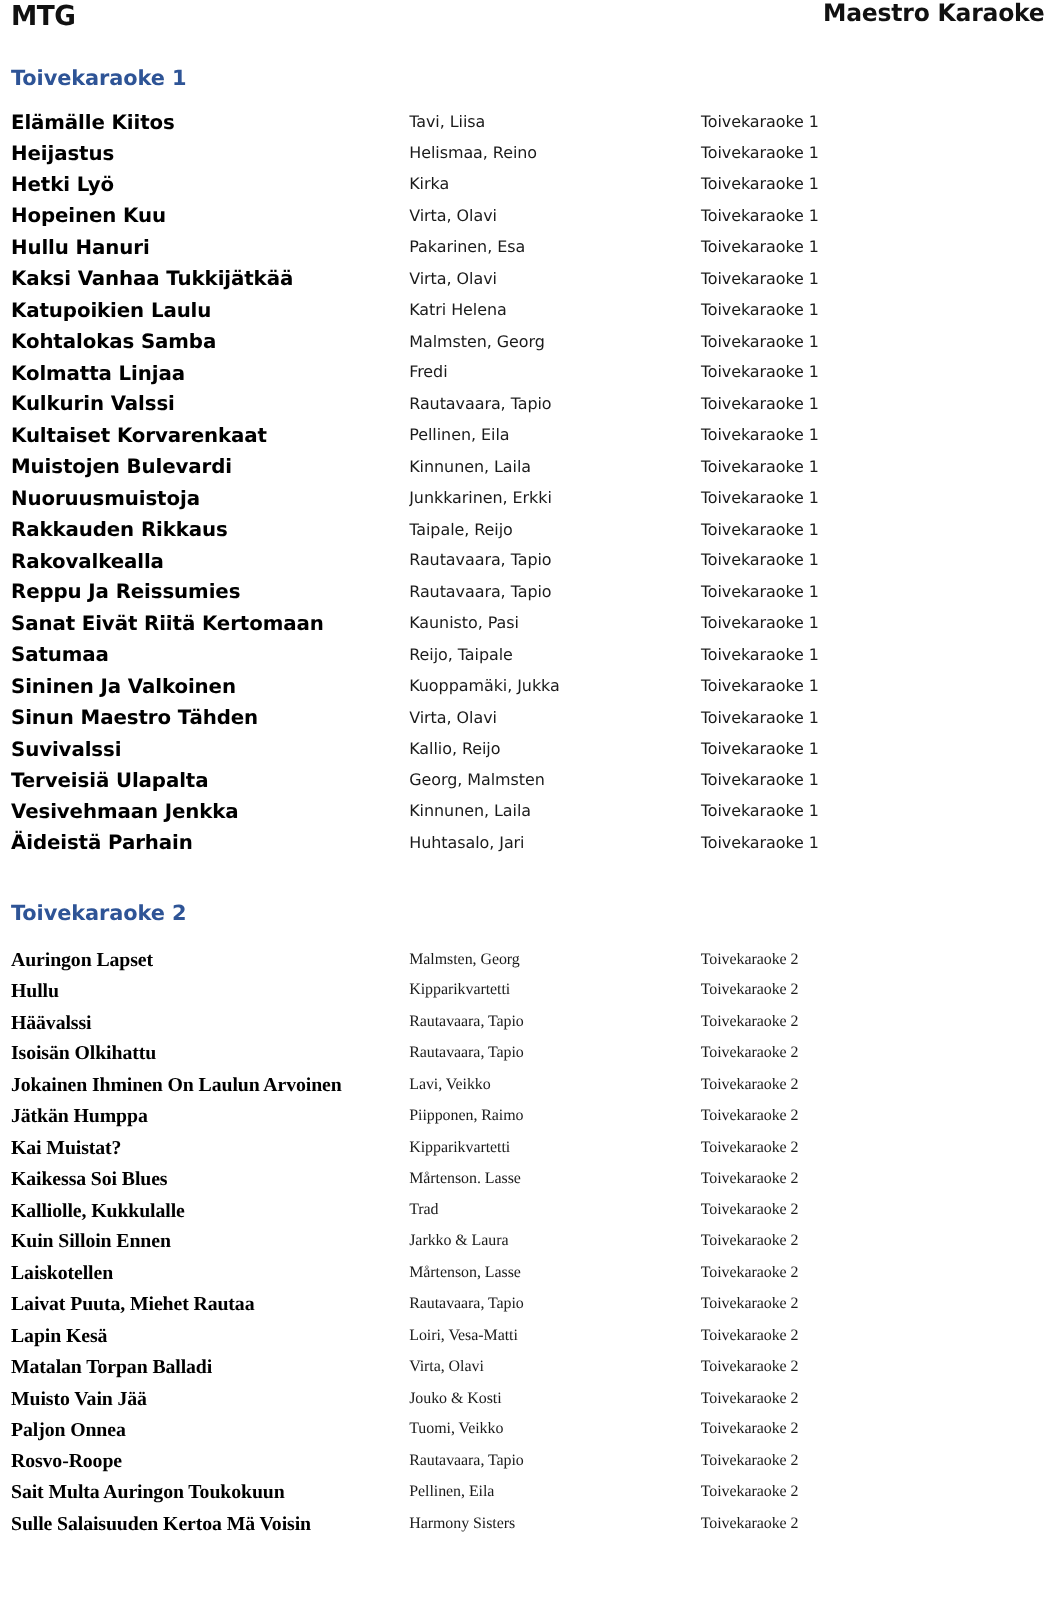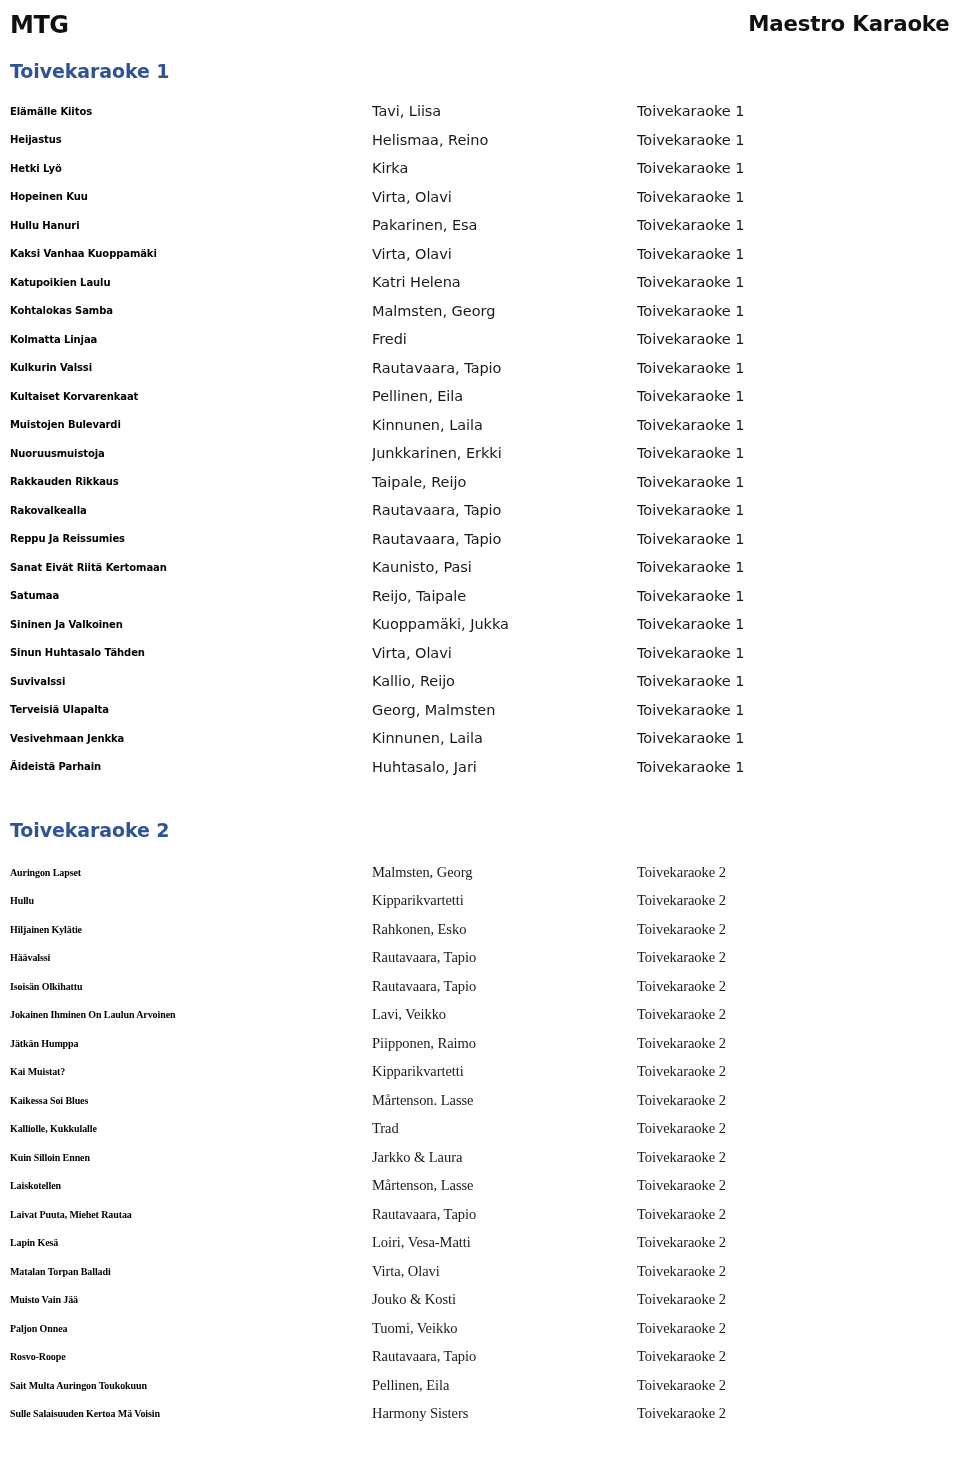--- a/index.html
+++ b/index.html
@@ -23,21 +23,21 @@
     height: 1467px;
     box-sizing: border-box;
     padding: 0 10px;
   }
 
   
   .doc-header {
     position: relative;
     height: 44px;
     display: flex;
-    align-items: center;
+    align-items: flex-start;
     justify-content: space-between;
     padding-top: 2px;
   }
   .brand-logo {
     font-family: "DejaVu Sans", "Liberation Sans", sans-serif;
     font-weight: 700;
     font-size: 25px;
     letter-spacing: -0.5px;
     line-height: 1;
     color: #111111;
@@ -83,21 +83,21 @@
 
   .song-table tr { height: 28.5px; }
   .song-table td {
     padding: 0;
     vertical-align: middle;
     white-space: nowrap;
     overflow: hidden;
   }
   .cell-title {
     font-weight: 700;
-    font-size: 10px;
+    font-size: 18px;
     color: #000000;
     letter-spacing: -0.1px;
   }
   .cell-artist,
   .cell-album {
     font-weight: 400;
     font-size: 14.5px;
     color: #1a1a1a;
     letter-spacing: -0.05px;
   }
@@ -142,21 +142,21 @@
             <td class="cell-title">Hopeinen Kuu</td>
             <td class="cell-artist">Virta, Olavi</td>
             <td class="cell-album">Toivekaraoke 1</td>
           </tr>
           <tr>
             <td class="cell-title">Hullu Hanuri</td>
             <td class="cell-artist">Pakarinen, Esa</td>
             <td class="cell-album">Toivekaraoke 1</td>
           </tr>
           <tr>
-            <td class="cell-title">Kaksi Vanhaa Kuoppamäki</td>
+            <td class="cell-title">Kaksi Vanhaa Tukkijätkää</td>
             <td class="cell-artist">Virta, Olavi</td>
             <td class="cell-album">Toivekaraoke 1</td>
           </tr>
           <tr>
             <td class="cell-title">Katupoikien Laulu</td>
             <td class="cell-artist">Katri Helena</td>
             <td class="cell-album">Toivekaraoke 1</td>
           </tr>
           <tr>
             <td class="cell-title">Kohtalokas Samba</td>
@@ -212,21 +212,21 @@
             <td class="cell-title">Satumaa</td>
             <td class="cell-artist">Reijo, Taipale</td>
             <td class="cell-album">Toivekaraoke 1</td>
           </tr>
           <tr>
             <td class="cell-title">Sininen Ja Valkoinen</td>
             <td class="cell-artist">Kuoppamäki, Jukka</td>
             <td class="cell-album">Toivekaraoke 1</td>
           </tr>
           <tr>
-            <td class="cell-title">Sinun Huhtasalo Tähden</td>
+            <td class="cell-title">Sinun Maestro Tähden</td>
             <td class="cell-artist">Virta, Olavi</td>
             <td class="cell-album">Toivekaraoke 1</td>
           </tr>
           <tr>
             <td class="cell-title">Suvivalssi</td>
             <td class="cell-artist">Kallio, Reijo</td>
             <td class="cell-album">Toivekaraoke 1</td>
           </tr>
           <tr>
             <td class="cell-title">Terveisiä Ulapalta</td>
@@ -260,25 +260,20 @@
             <td class="cell-title">Auringon Lapset</td>
             <td class="cell-artist">Malmsten, Georg</td>
             <td class="cell-album">Toivekaraoke 2</td>
           </tr>
           <tr>
             <td class="cell-title">Hullu</td>
             <td class="cell-artist">Kipparikvartetti</td>
             <td class="cell-album">Toivekaraoke 2</td>
           </tr>
           <tr>
-            <td class="cell-title">Hiljainen Kylätie</td>
-            <td class="cell-artist">Rahkonen, Esko</td>
-            <td class="cell-album">Toivekaraoke 2</td>
-          </tr>
-          <tr>
             <td class="cell-title">Häävalssi</td>
             <td class="cell-artist">Rautavaara, Tapio</td>
             <td class="cell-album">Toivekaraoke 2</td>
           </tr>
           <tr>
             <td class="cell-title">Isoisän Olkihattu</td>
             <td class="cell-artist">Rautavaara, Tapio</td>
             <td class="cell-album">Toivekaraoke 2</td>
           </tr>
           <tr>

